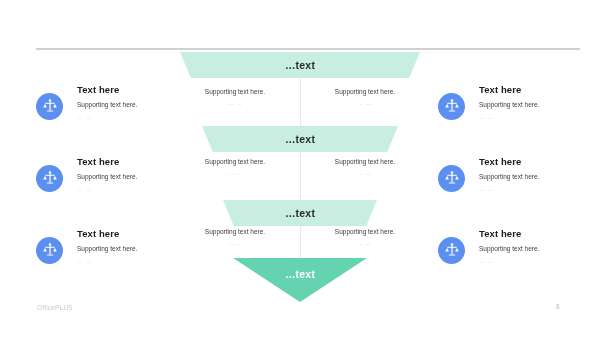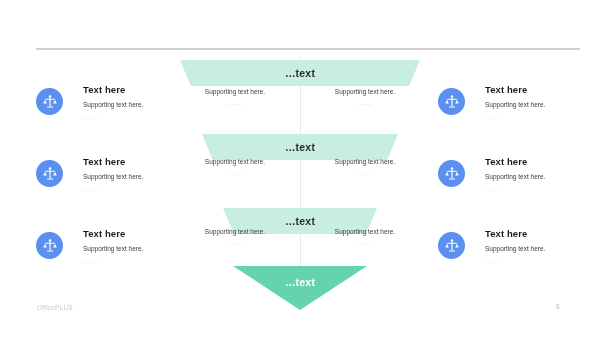--- a/index.html
+++ b/index.html
@@ -17,21 +17,21 @@
   }
 
   
   .center-divider{
     position:absolute;left:299.5px;top:56px;width:1px;height:212px;
     background:#e9e9ea;
   }
 
   
   .funnel{
-    position:absolute;left:170px;top:60px;width:260px;height:250px;
+    position:absolute;left:170px;top:52px;width:260px;height:250px;
   }
   .seg{
     position:absolute;left:50%;transform:translateX(-50%);
     display:flex;align-items:center;justify-content:center;
   }
   .seg-shape{
     position:absolute;inset:0;background:#c8eee2;
   }
   .seg-1 .seg-shape{clip-path:polygon(0% 0%,100% 0%,95.5% 100%,4.5% 100%);}
   .seg-2 .seg-shape{clip-path:polygon(0% 0%,100% 0%,94.5% 100%,5.5% 100%);}
@@ -71,21 +71,21 @@
   }
   .sup-main{
     font-size:6.5px;color:#3c3c3c;line-height:1.1;
   }
   .sup-dots{
     margin-top:5px;font-size:6px;color:#b9b9bb;letter-spacing:.5px;
   }
 
   
   .feat{
-    position:absolute;display:flex;align-items:center;gap:20px;
+    position:absolute;display:flex;align-items:flex-end;gap:14px;
   }
   .feat.left{left:36px;}
   .feat.right{left:438px;}
   .feat.row1{top:84px;}
   .feat.row2{top:156px;}
   .feat.row3{top:228px;}
 
   .avatar{
     width:27px;height:27px;border-radius:50%;
     background:#5b8ff0;flex:0 0 27px;

